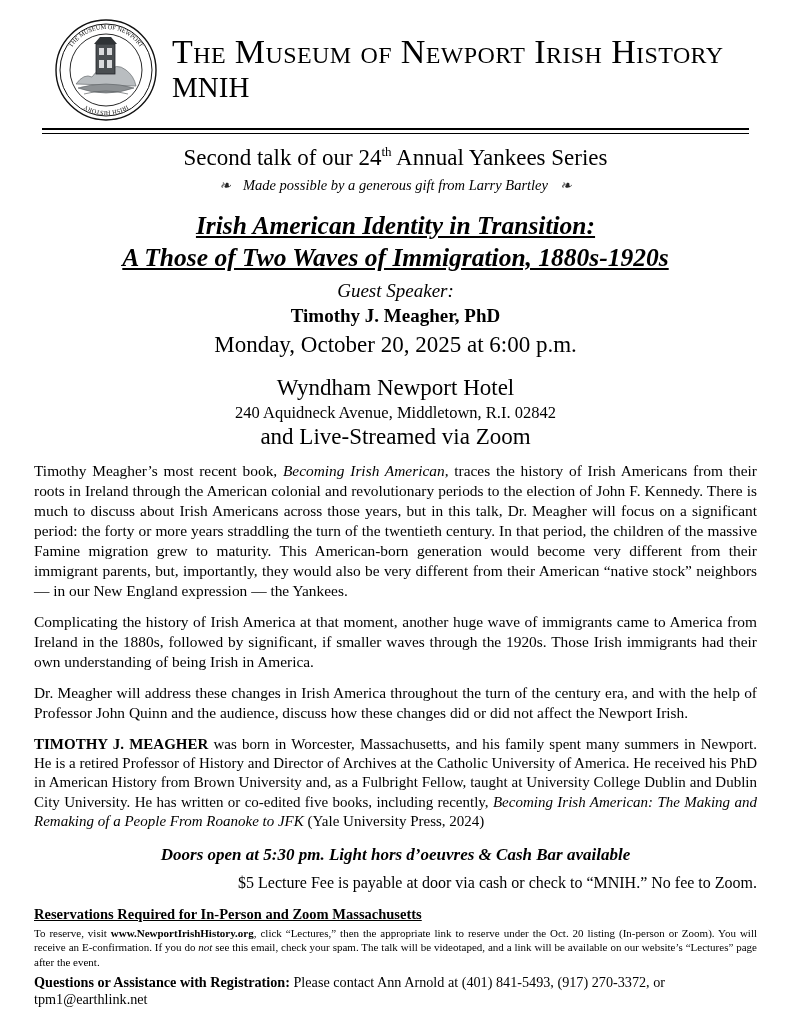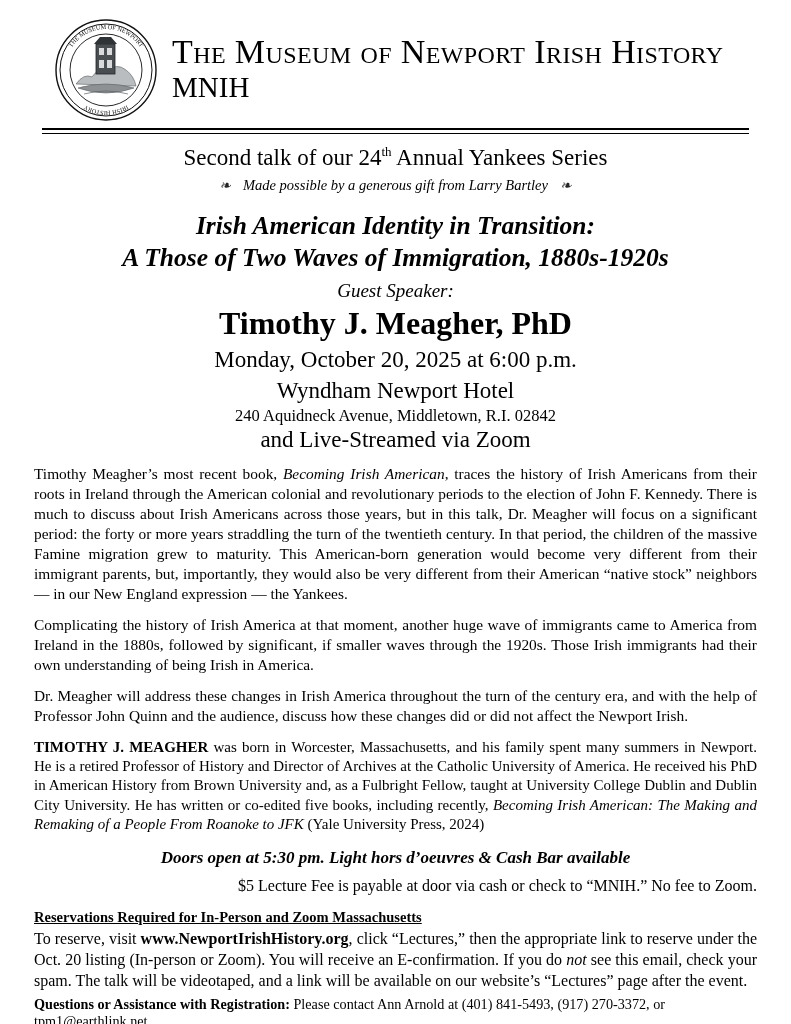--- a/index.html
+++ b/index.html
@@ -86,43 +86,44 @@
   }
 
   
   .talk-title {
     text-align: center;
     font-style: italic;
     font-weight: bold;
     font-size: 25.5px;
     line-height: 1.28;
     margin-top: 16px;
+    text-decoration: underline;
   }
 
   .guest-speaker {
     text-align: center;
     font-style: italic;
     font-size: 19px;
     margin-top: 5px;
   }
   .speaker-name {
     text-align: center;
     font-weight: bold;
-    font-size: 32px;
+    font-size: 19px;
     margin-top: 3px;
   }
   .when {
     text-align: center;
     font-size: 23px;
     margin-top: 5px;
   }
   .venue {
     text-align: center;
     font-size: 23px;
-    margin-top: 5px;
+    margin-top: 17px;
   }
   .address {
     text-align: center;
     font-size: 16.5px;
     margin-top: 2px;
   }
   .zoom-line {
     text-align: center;
     font-size: 23px;
     margin-top: 1px;
@@ -164,21 +165,21 @@
   }
 
   
   .reservations-head {
     font-weight: bold;
     font-size: 14.5px;
     text-decoration: underline;
     margin-top: 14px;
   }
   .reservations-body {
-    font-size: 16px;
+    font-size: 11px;
     line-height: 1.30;
     text-align: justify;
     margin-top: 3px;
   }
   .reservations-body b { font-weight: bold; }
   .reservations-body i { font-style: italic; }
   .questions {
     font-size: 14.2px;
     margin-top: 5px;
   }

